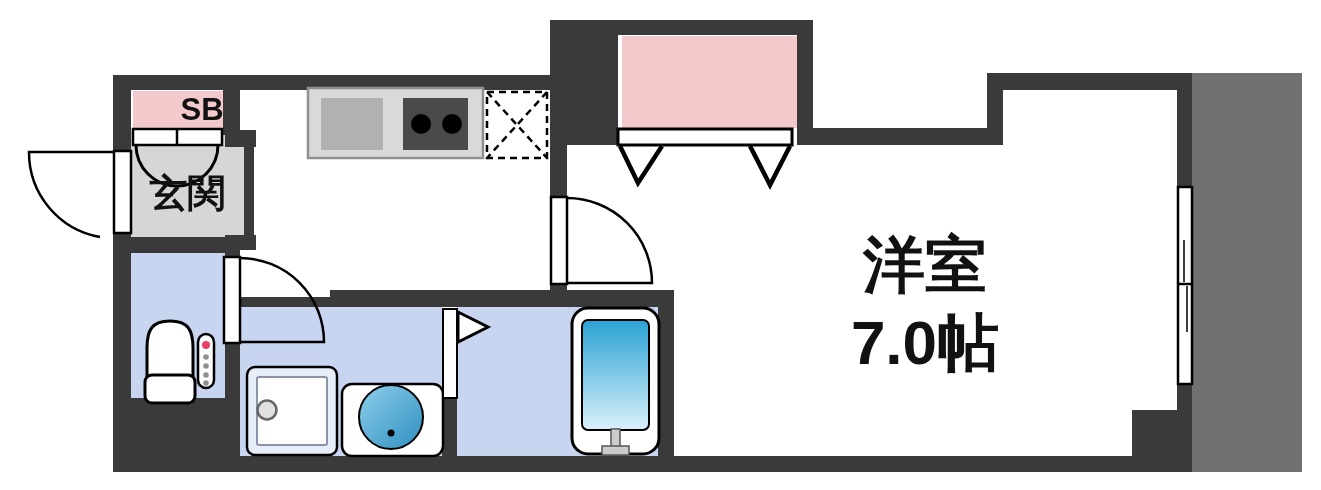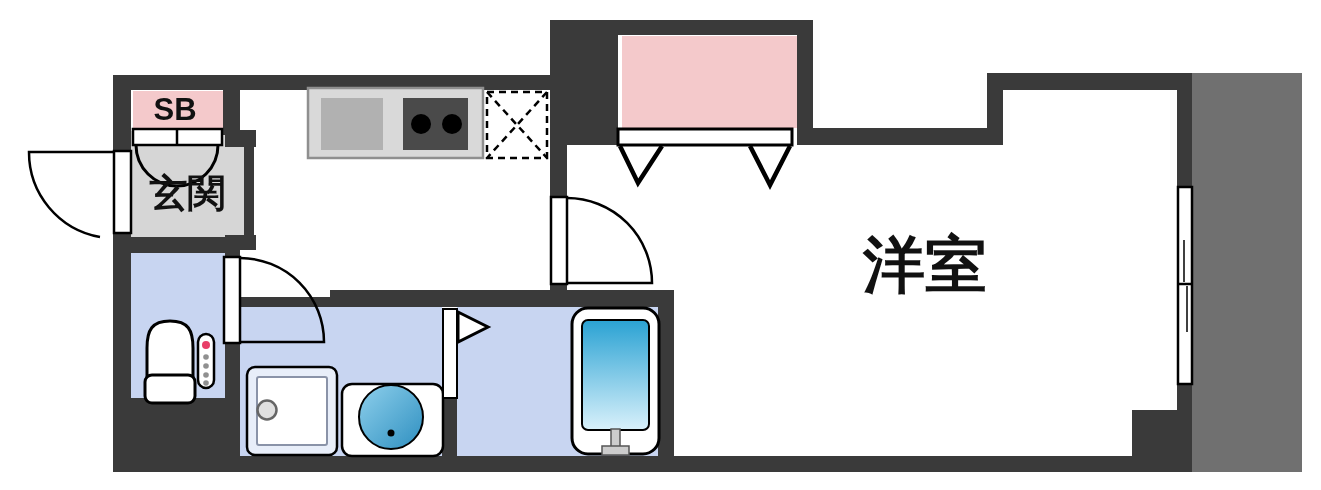--- a/index.html
+++ b/index.html
@@ -133,19 +133,20 @@
     <rect x="582" y="320" width="67" height="110" rx="6" fill="url(#tubGrad)" stroke="#000" stroke-width="2"></rect>
     <rect x="611" y="429" width="9" height="19" fill="#ccc" stroke="#555" stroke-width="1.5"></rect>
     <rect x="602" y="446" width="27" height="9" fill="#ccc" stroke="#555" stroke-width="1.5"></rect>
 
     <rect x="1178" y="187" width="14" height="197" fill="#fff" stroke="#000" stroke-width="2.5"></rect>
     <line x1="1178" y1="284" x2="1192" y2="284" stroke="#000" stroke-width="2.5"></line>
     <line x1="1184" y1="240" x2="1184" y2="282" stroke="#000" stroke-width="1.5"></line>
     <line x1="1187" y1="286" x2="1187" y2="332" stroke="#000" stroke-width="1.5"></line>
   </svg>
 
-  <div class="label" style="left:119px;top:92px;width:112px;height:36px;font-size:31px">SB</div>
+  <div class="label" style="left:146px;top:92px;width:112px;height:36px;font-size:31px">SB</div>
   <div class="label" style="left:131px;top:172px;width:113px;height:42px;font-size:38px">玄関</div>
   <div style="position:absolute;left:725px;top:226px;width:400px;text-align:center;color:var(--text);font-weight:bold;font-size:62px;line-height:1.26">
     <div>洋室</div>
+    <div>7.0帖</div>
   </div>
 
 </div>
 
 </body></html>

